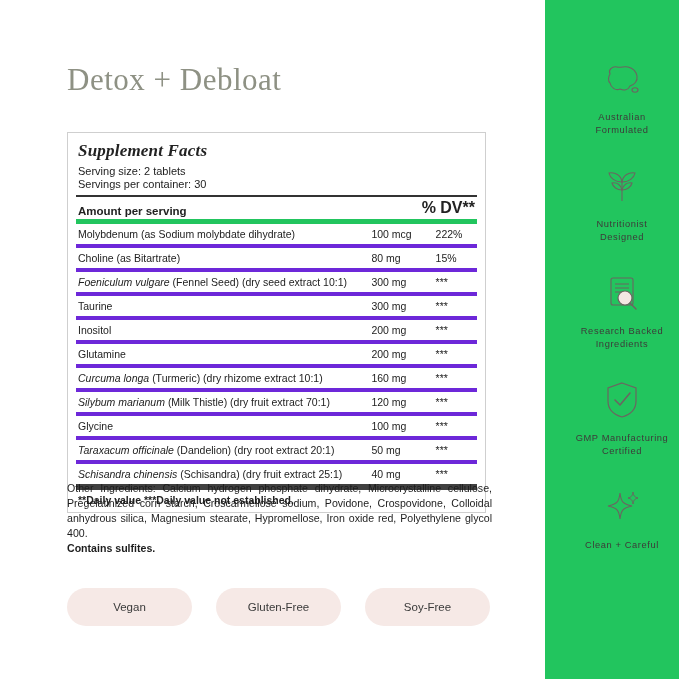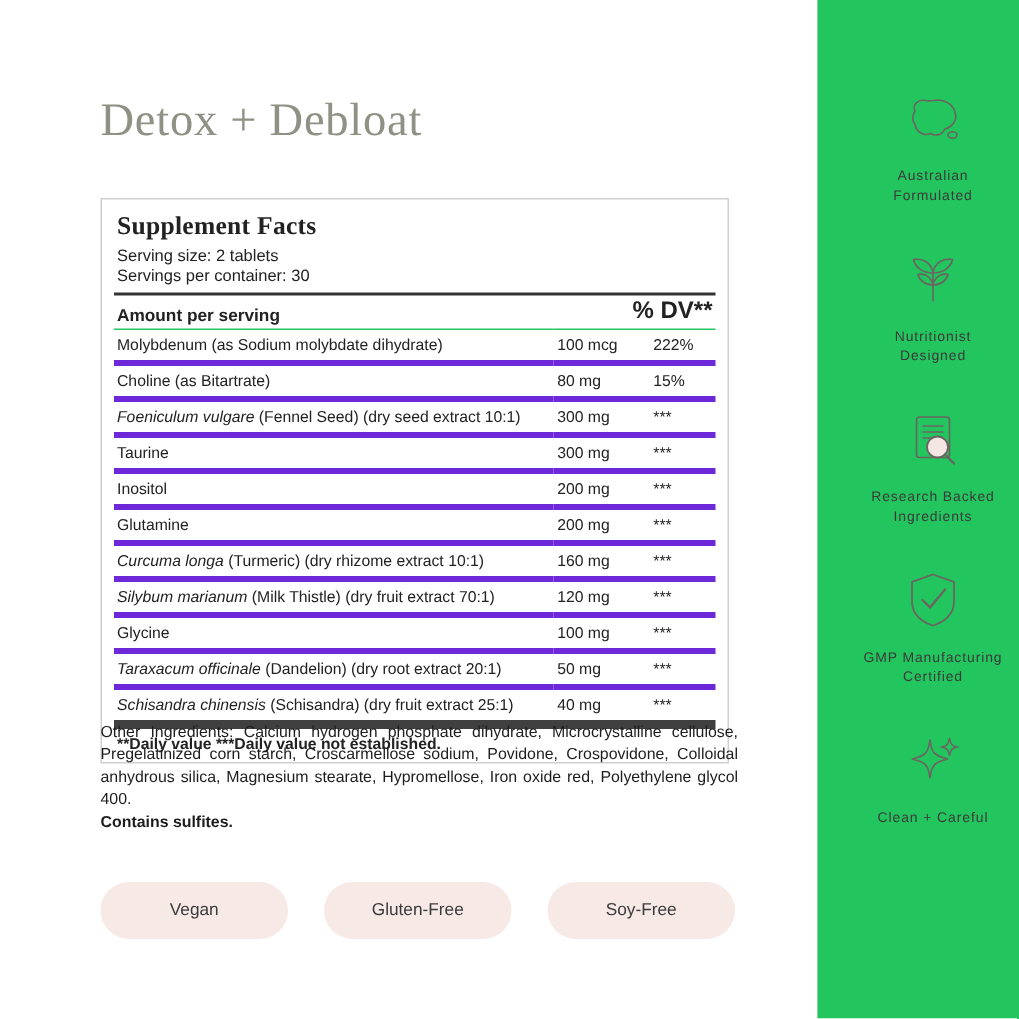--- a/index.html
+++ b/index.html
@@ -59,20 +59,21 @@
   .facts-inner {
     padding: 6px 8px 4px 8px;
   }
   .facts-title {
     font-family: "Liberation Serif", serif;
     font-size: 17px;
     font-weight: 700;
     color: #222;
     margin: 2px 0 4px 2px;
     letter-spacing: 0.2px;
+    font-style: italic;
   }
   .serving-line {
     font-size: 11px;
     color: #222;
     margin-left: 2px;
     line-height: 13px;
   }
   .rule-thick {
     border-top: 2px solid #333;
     margin: 4px 0 0 0;
@@ -98,21 +99,21 @@
     border-collapse: collapse;
     font-size: 10.5px;
     color: #222;
   }
   table.ingredients td {
     border-top: 4px solid #6d28d9;
     padding: 4px 2px;
     vertical-align: middle;
   }
   table.ingredients tr:first-child td {
-    border-top: 1px solid #22c55e;
+    border-top: 5px solid #22c55e;
   }
   td.name { text-align: left; width: 300px;}
   td.amt  { text-align: left; width: 62px; }
   td.dv   { text-align: left; width: 40px; }
   .ital { font-style: italic; }
   .daily-note {
     font-size: 10.5px;
     font-weight: 700;
     color: #222;
     border-top: 6px solid #404040;

